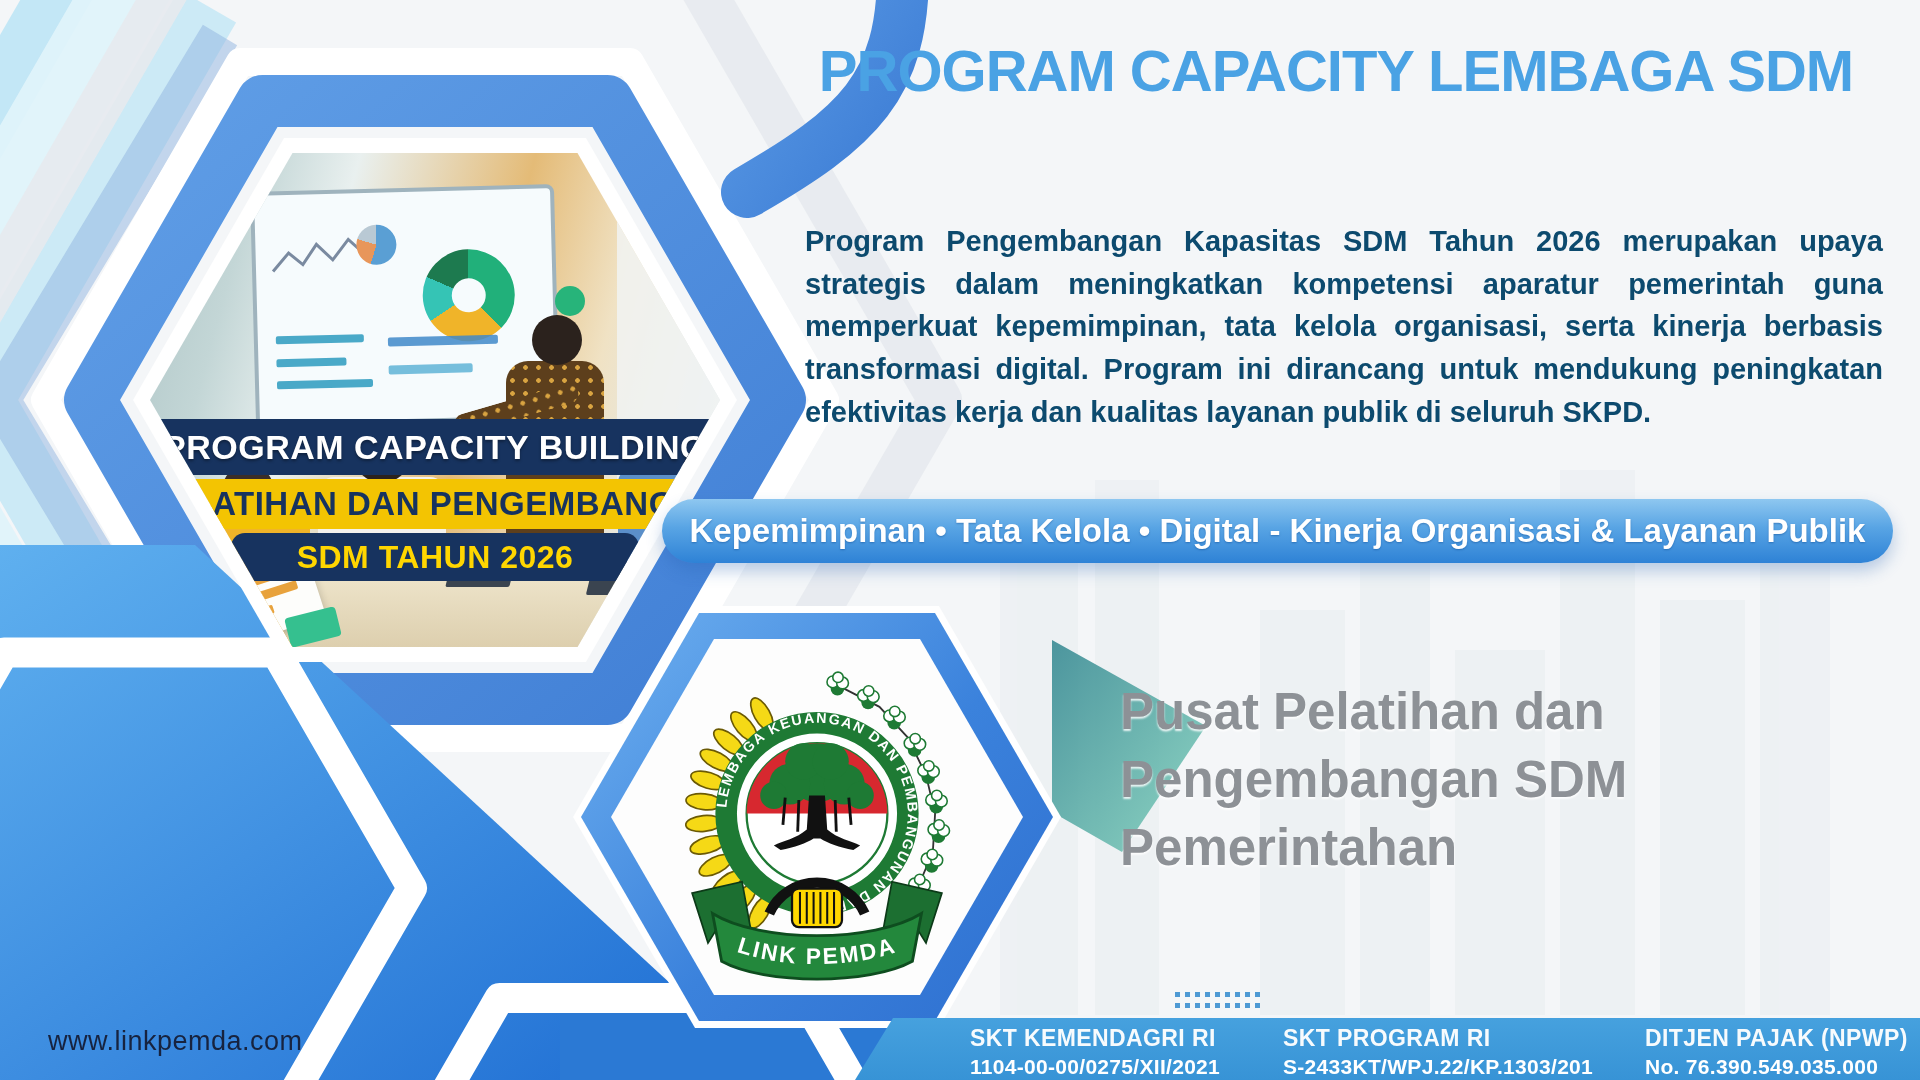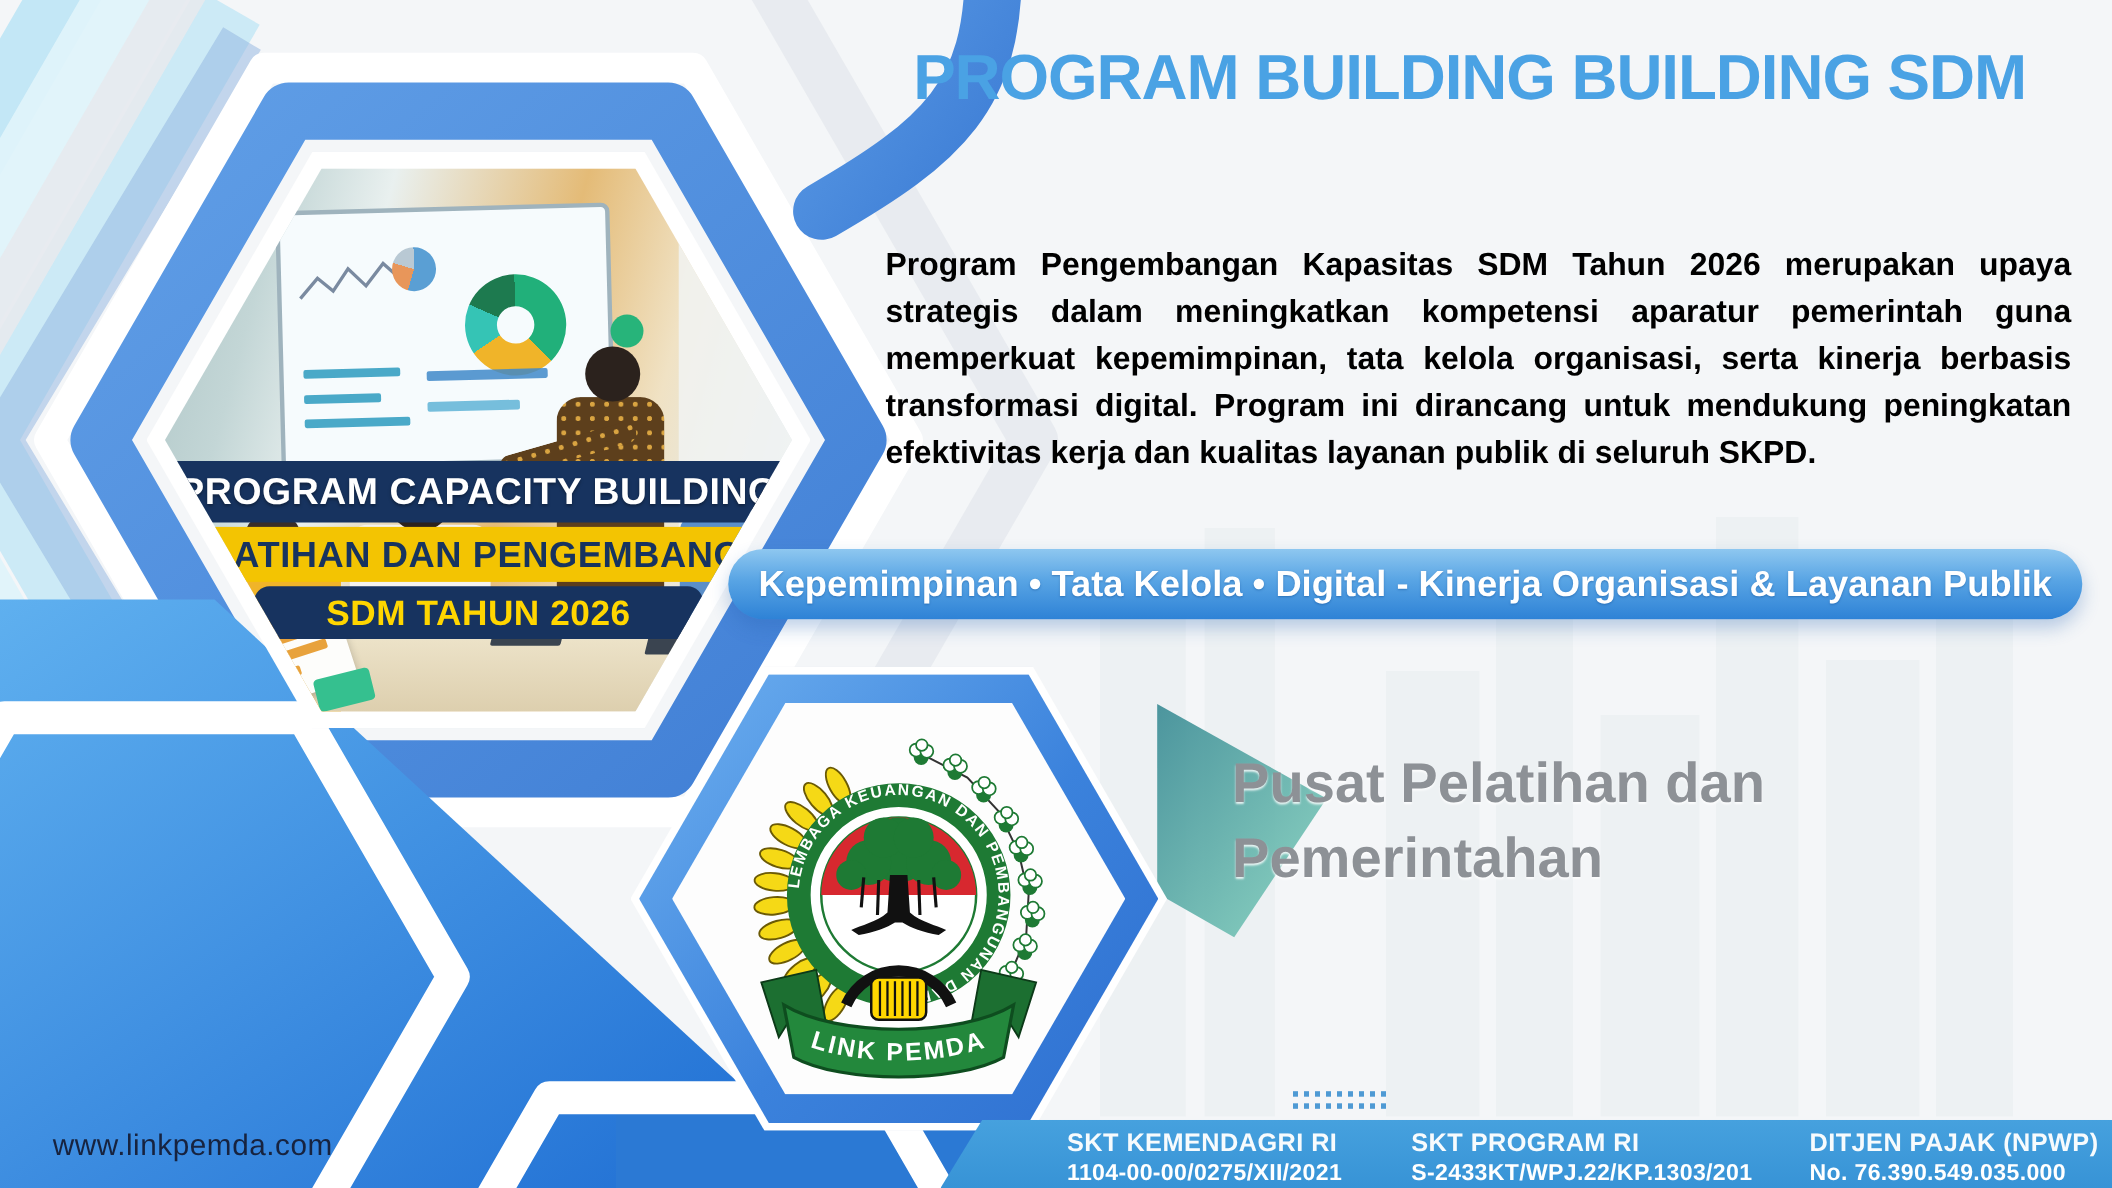--- a/index.html
+++ b/index.html
@@ -55,21 +55,21 @@
   .hex-outer{position:absolute;left:573px;top:606px;width:488px;height:422px;background:#ffffff;z-index:6;
              filter:drop-shadow(0 14px 26px rgba(20,60,130,.30));}
   .hex-blue{position:absolute;left:8px;top:7px;right:8px;bottom:7px;
             background:linear-gradient(135deg,#6fb1f0 0%,#3b82dc 55%,#2e6fd0 100%);}
   .hex-white{position:absolute;left:38px;top:33px;right:38px;bottom:33px;background:#fdfdfd;
              display:flex;align-items:center;justify-content:center;}
 
   
   .title{position:absolute;left:762px;top:40px;width:1148px;text-align:center;z-index:7;
          color:#4aa2e4;font-weight:800;font-size:58px;line-height:61px;letter-spacing:-1px;}
-  .intro{position:absolute;left:805px;top:220px;width:1078px;z-index:7;color:#000000;
+  .intro{position:absolute;left:805px;top:220px;width:1078px;z-index:7;color:#0c4a6e;
          font-size:29px;font-weight:600;line-height:1.47;text-align:justify;}
   .pill{position:absolute;left:662px;top:499px;width:1231px;height:64px;border-radius:44px;z-index:7;
         background:linear-gradient(180deg,#8ec7f0 0%,#58a4e4 45%,#2e82d6 100%);
         display:flex;align-items:center;justify-content:center;color:#ffffff;font-size:33px;font-weight:700;
         text-shadow:0 1px 2px rgba(0,60,130,.4);box-shadow:0 8px 16px rgba(40,100,180,.30);}
   .tagline{position:absolute;left:1120px;top:678px;width:640px;text-align:left;z-index:7;
            color:#8d9196;font-size:51px;font-weight:700;line-height:1.33;
            text-shadow:0 2px 2px rgba(255,255,255,.85);}
   .tagline span{display:block;}
   .website{position:absolute;left:48px;top:1026px;z-index:7;color:#17233f;font-size:27px;
@@ -274,29 +274,30 @@
           <path d="M 58,240 C 100,266 200,266 242,240 L 234,282 C 196,303 104,303 66,282 Z" fill="#23883c" stroke="#0e4d1f" stroke-width="2.5"></path>
           <text font-size="20" font-weight="bold" fill="#ffffff" letter-spacing="2" text-anchor="middle">
             <textPath href="#bannerPath" startOffset="50%">LINK PEMDA</textPath>
           </text>
         </g>
       </svg>
     </div>
   </div>
 
   <div class="title">
-    <div>PROGRAM BUILDING BUILDING SDM</div>
+    <div>PROGRAM CAPACITY LEMBAGA SDM</div>
   </div>
 
   <div class="intro">Program Pengembangan Kapasitas SDM Tahun 2026 merupakan upaya strategis dalam meningkatkan kompetensi aparatur pemerintah guna memperkuat kepemimpinan, tata kelola organisasi, serta kinerja berbasis transformasi digital. Program ini dirancang untuk mendukung peningkatan efektivitas kerja dan kualitas layanan publik di seluruh SKPD.</div>
 
   <div class="pill">Kepemimpinan • Tata Kelola • Digital - Kinerja Organisasi &amp; Layanan Publik</div>
 
   <div class="tagline">
     <span>Pusat Pelatihan dan</span>
+    <span>Pengembangan SDM</span>
     <span>Pemerintahan</span>
   </div>
 
   <div class="website">www.linkpemda.com</div>
 
   <div class="dots">
     <div class="dot-row"></div>
       <div class="dot-row"></div>
   </div>
 

